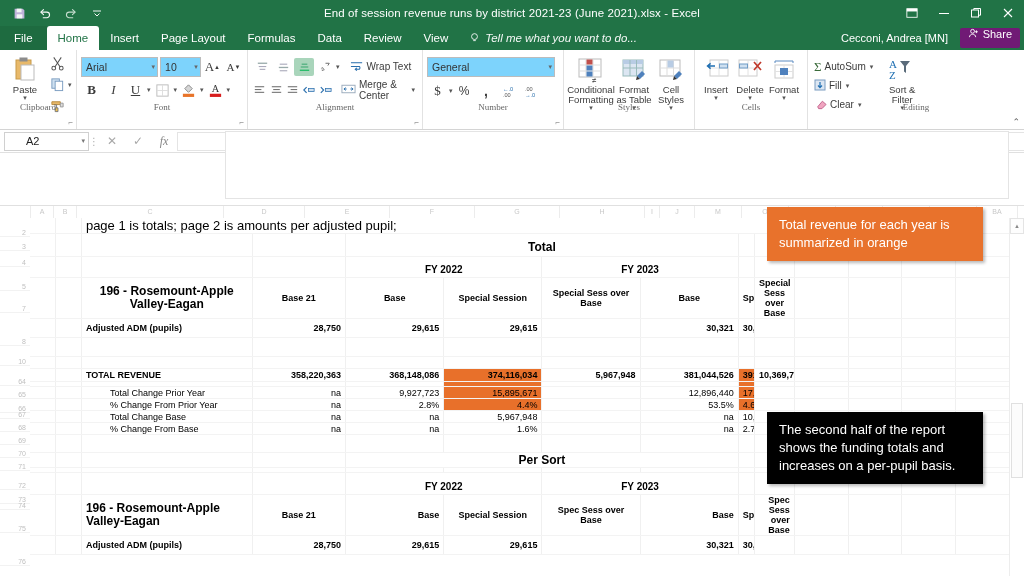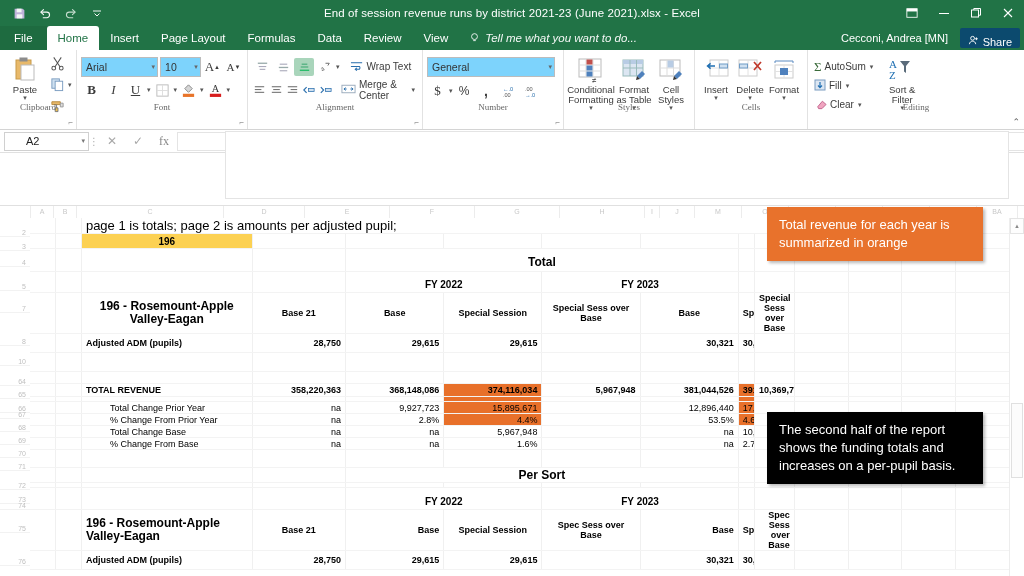--- a/index.html
+++ b/index.html
@@ -18,22 +18,22 @@
   .win-ctrls{position:absolute;right:0;top:0;height:26px;display:flex;align-items:center;}
   .win-btn{width:32px;height:26px;display:flex;align-items:center;justify-content:center;color:#fff;}
   .win-btn svg{display:block;}
   
   .tabbar{height:24px;background:#217346;display:flex;align-items:stretch;position:relative;}
   .tab-file{background:#1e6b40;color:#fff;padding:0 14px;display:flex;align-items:center;font-size:11.5px;}
   .tab{color:#fff;padding:0 11px;display:flex;align-items:center;font-size:11.5px;white-space:nowrap;}
   .tab.active{background:#fff;color:#217346;border-top-left-radius:3px;border-top-right-radius:3px;}
   .tellme{color:#fff;display:flex;align-items:center;gap:5px;font-size:11.5px;font-style:italic;padding-left:10px;opacity:.95;}
   .user{position:absolute;right:76px;top:0;height:24px;display:flex;align-items:center;color:#fff;font-size:11px;}
-  .sharebtn{position:absolute;right:4px;top:2px;height:20px;display:flex;align-items:flex-end;gap:4px;
-            background:#0c4a6e;color:#fff;font-size:11px;padding:0 8px;border-radius:2px;}
+  .sharebtn{position:absolute;right:4px;top:2px;height:20px;display:flex;align-items:flex-start;gap:4px;
+            background:#701a75;color:#fff;font-size:11px;padding:0 8px;border-radius:2px;}
   
   .ribbon{height:79px;background:#fff;border-bottom:1px solid #d4d4d4;display:flex;position:relative;}
   .rgroup{position:relative;display:flex;flex-direction:column;border-right:1px solid #e2e2e2;padding:3px 4px 0;}
   .rgroup-label{position:absolute;bottom:17px;left:0;right:0;text-align:center;font-size:9px;color:#666;font-family:Liberation Serif, serif;}
   .rgroup-dl{position:absolute;bottom:2px;right:3px;font-size:8px;color:#999;}
   .rbody{display:flex;flex:1;padding-bottom:13px;}
   .bigbtn{display:flex;flex-direction:column;align-items:center;justify-content:flex-start;
           width:42px;font-size:9.5px;color:#3b3b3b;padding-top:2px;}
   .bigbtn .ic{height:30px;display:flex;align-items:center;justify-content:center;}
   .bigbtn .lbl{line-height:10px;text-align:center;}
@@ -61,21 +61,21 @@
   .editrow{display:flex;align-items:center;gap:3px;font-size:10px;color:#3b3b3b;height:18px;padding-left:2px;}
   .collapse{position:absolute;right:4px;bottom:2px;font-size:9px;color:#555;}
   
   .fbar{height:22px;display:flex;align-items:center;border-bottom:1px solid #e0e0e0;background:#fff;}
   .namebox{width:74px;height:17px;margin-left:4px;border:1px solid #d0d0d0;background:#fff;
            display:flex;align-items:center;padding:0 3px 0 6px;font-size:11px;color:#222;}
   .namebox .nv{flex:1;margin-left:15px;}
   .nb-sep{width:10px;text-align:center;color:#b0b0b0;font-size:10px;}
   .fx-btns{display:flex;align-items:center;gap:0;}
   .fxb{width:26px;height:18px;display:flex;align-items:center;justify-content:center;color:#a8a8a8;font-size:12px;}
-  .fxb.it{font-family:"Liberation Serif",serif;color:#888;}
+  .fxb.it{font-style:italic;font-family:"Liberation Serif",serif;color:#888;}
   .finput{flex:1;height:17px;border:1px solid #e4e4e4;border-right:none;background:#fff;margin-right:0;}
   
   .fexpand{height:52px;background:#fff;border-bottom:1px solid #e0e0e0;position:relative;}
   .fexpand .box{position:absolute;left:225px;right:15px;top:-22px;bottom:6px;border:1px solid #e4e4e4;background:#fff;}
   
   .gridwrap{position:relative;height:375px;overflow:hidden;background:#fff;}
   .colhdr{position:absolute;top:0;left:0;right:0;height:12px;display:flex;font-size:7px;color:#c8c8c8;}
   .colhdr .corner{width:30px;border-right:1px solid #ececec;}
   .colhdr .ch{border-right:1px solid #ececec;text-align:center;line-height:12px;}
   .rowhdr{position:absolute;top:12px;left:0;width:30px;bottom:0;font-size:7px;color:#c0c0c0;}
@@ -656,36 +656,20 @@
       <tr style="height:13px">
         <td></td>
             <td></td>
         <td class="l" colspan="8" style="font-size:13px;overflow:visible;border-right:none">page 1 is totals; page 2 is amounts per adjusted pupil;</td>
         <td></td>
             <td></td>
         <td></td>
             <td></td>
       </tr>
 
-      <tr style="height:15px">
-        <td></td>
-            <td></td>
-        <td class="yellowcell">196</td>
-        <td></td>
-            <td></td>
-        <td></td>
-            <td></td>
-        <td></td>
-            <td></td>
-        <td></td>
-            <td></td>
-        <td></td>
-            <td></td>
-        <td></td>
-      </tr>
 
       <tr style="height:23px">
         <td></td>
             <td></td>
         <td></td>
         <td></td>
         <td class="sectitle botline" colspan="4" style="vertical-align:bottom;padding-bottom:2px">Total</td>
         <td></td>
             <td></td>
         <td></td>

